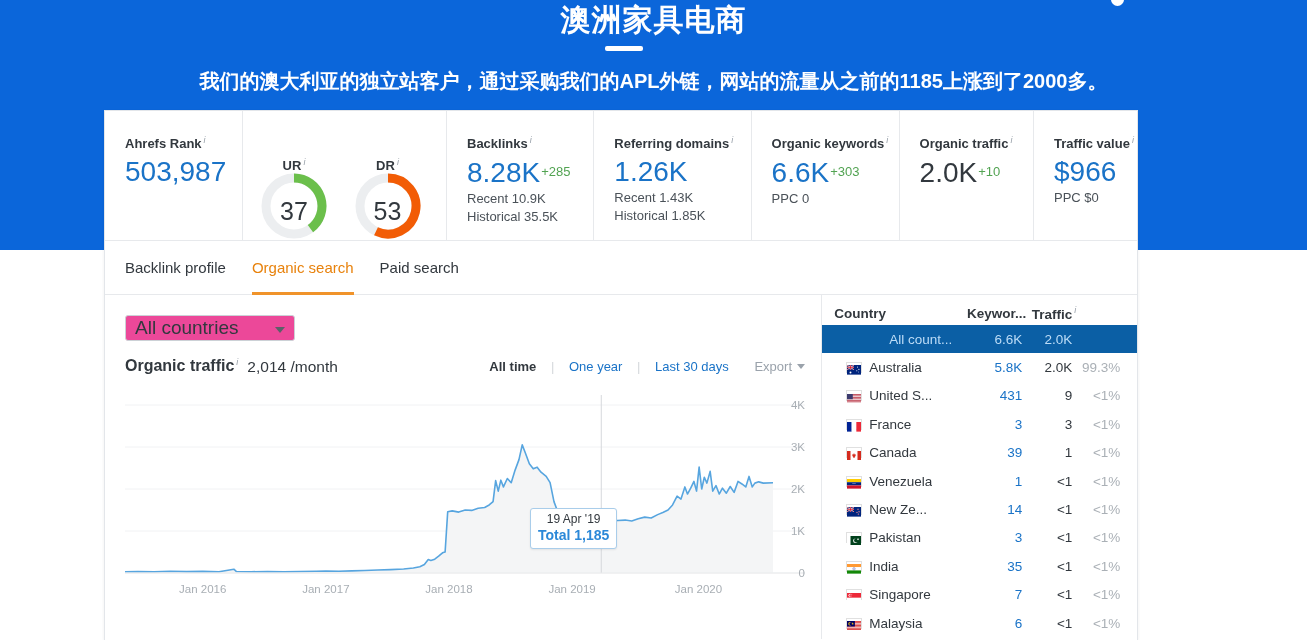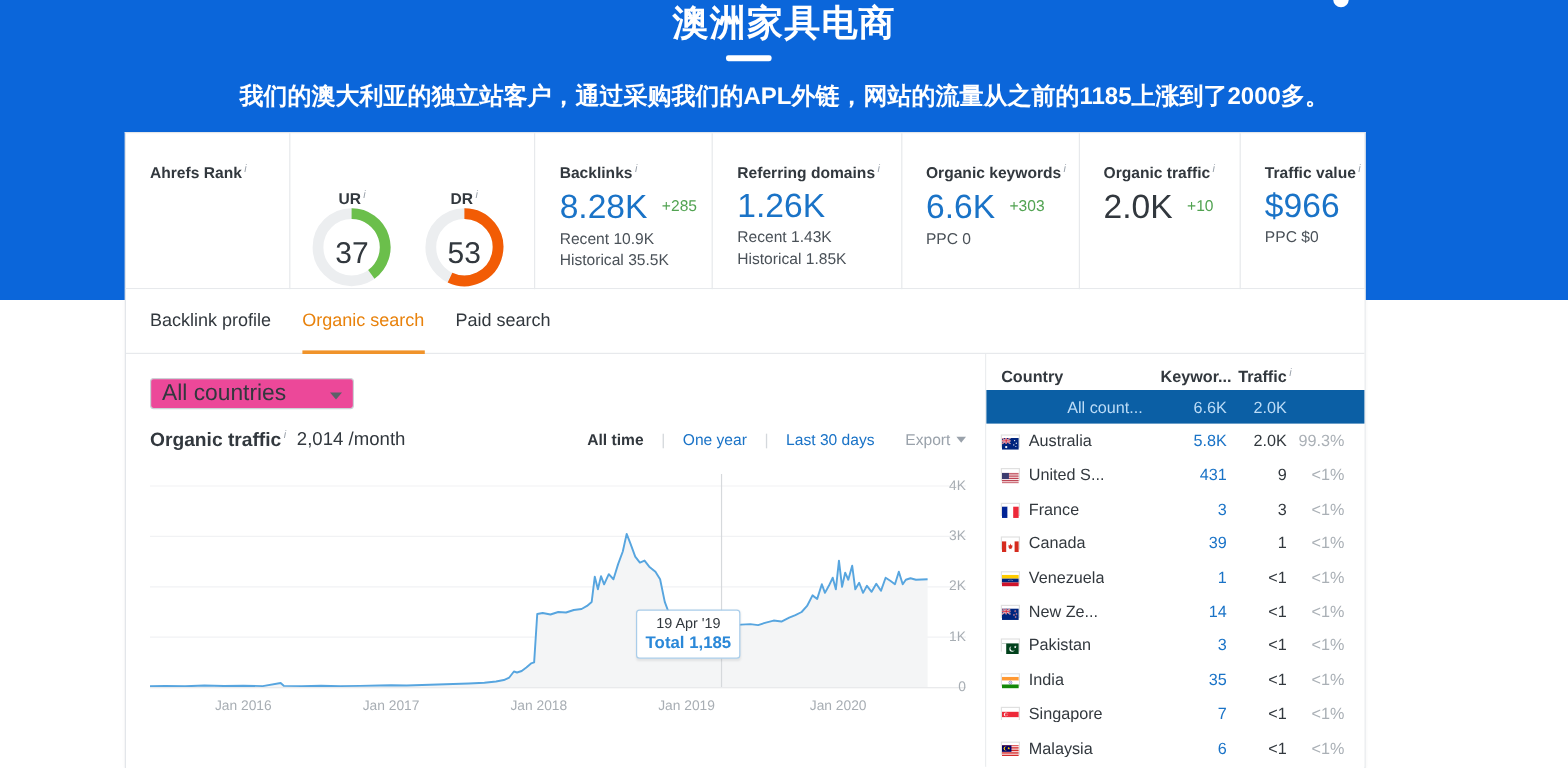--- a/index.html
+++ b/index.html
@@ -76,21 +76,21 @@
   }
   .sup-i {
     font-size: 9px; color: #9aa2ab; vertical-align: super;
     font-style: italic; margin-left: 2px; font-weight: normal;
   }
   .m-value {
     font-size: 28px; color: #1a73c7; font-weight: normal;
     line-height: 34px; margin-top: 4px; white-space: nowrap;
   }
   .m-value.dark { color: #32383e; }
-  .m-delta { font-size: 13px; color: #52a352; vertical-align: 6px; margin-left: 12px; }
+  .m-delta { font-size: 13px; color: #52a352; vertical-align: 6px; margin-left: 1px; }
   .m-sub { font-size: 13px; color: #4a5158; line-height: 18px; white-space: nowrap; }
 
   
   .gauges { display: flex; height: 130px; align-items: flex-start; padding-top: 20px; }
   .gauge-wrap { position: relative; width: 102px; height: 110px; }
   .gauge-label {
     position: absolute; top: 4px; left: 0; width: 102px; text-align: center;
     font-size: 13px; font-weight: bold; color: #32383e; z-index: 3;
   }
   .gauge-svg { position: absolute; left: 16px; top: 18px; }
@@ -163,21 +163,21 @@
     padding: 3px 7px 4px 7px; text-align: center; z-index: 6;
     box-shadow: 0 1px 2px rgba(0,0,0,.08);
   }
   .tt-date { font-size: 12px; color: #32383e; line-height: 15px; white-space: nowrap; }
   .tt-total { font-size: 14px; color: #2b88d8; font-weight: bold; line-height: 17px; white-space: nowrap; }
 
   
   .ct-head { display: flex; height: 30px; align-items: flex-end; padding: 0 4px 4px 0; }
   .ct-row { display: flex; height: 28.4px; align-items: center; font-size: 13.5px; }
   .ct-row.selected { background: #0b5fa5; }
-  .c-country { width: 138px; padding-left: 12px; display: flex; align-items: center;
+  .c-country { width: 138px; padding-left: 24px; display: flex; align-items: center;
                overflow: hidden; white-space: nowrap; color: #32383e; }
   .c-kw { width: 62px; text-align: right; color: #1a73c7; }
   .c-tr { width: 50px; text-align: right; color: #32383e; }
   .c-pct { width: 56px; text-align: right; color: #aab0b6; padding-right: 8px; }
   .ct-head .c-country { font-size: 13.5px; font-weight: bold; color: #32383e; padding-left: 12px; }
   .ct-head .c-kw, .ct-head .c-tr {
     font-size: 13.5px; font-weight: bold; color: #32383e; text-align: left; margin-top: 40px;
   }
   .ct-head .c-kw { width: 66px; text-align: right; }
   .ct-head .c-tr { width: 50px; text-align: right; }
@@ -201,20 +201,21 @@
     <div class="hero-sub">我们的澳大利亚的独立站客户，通过采购我们的APL外链，网站的流量从之前的1185上涨到了2000多。</div>
     <div class="hero-dot"></div>
   </div>
 
   <div class="card">
 
     <div class="metrics">
 
       <div class="metric m-rank">
         <div class="m-label"><span>Ahrefs Rank</span><span class="sup-i">i</span></div>
+        <div class="m-value">503,987</div>
       </div>
 
       <div class="metric m-urdr">
         <div class="gauges">
           <div class="gauge-wrap">
             <div class="gauge-label"><span>UR</span><span class="sup-i">i</span></div>
             <svg class="gauge-svg" width="70" height="70" viewBox="0 0 70 70">
               <circle cx="35" cy="35" r="28" fill="none" stroke="#eceef0" stroke-width="9"></circle>
               <path d="M 35 7 A 28 28 0 0 1 51.45 57.65" fill="none" stroke="#6bbf4b" stroke-width="9" stroke-linecap="butt"></path>
             </svg>

